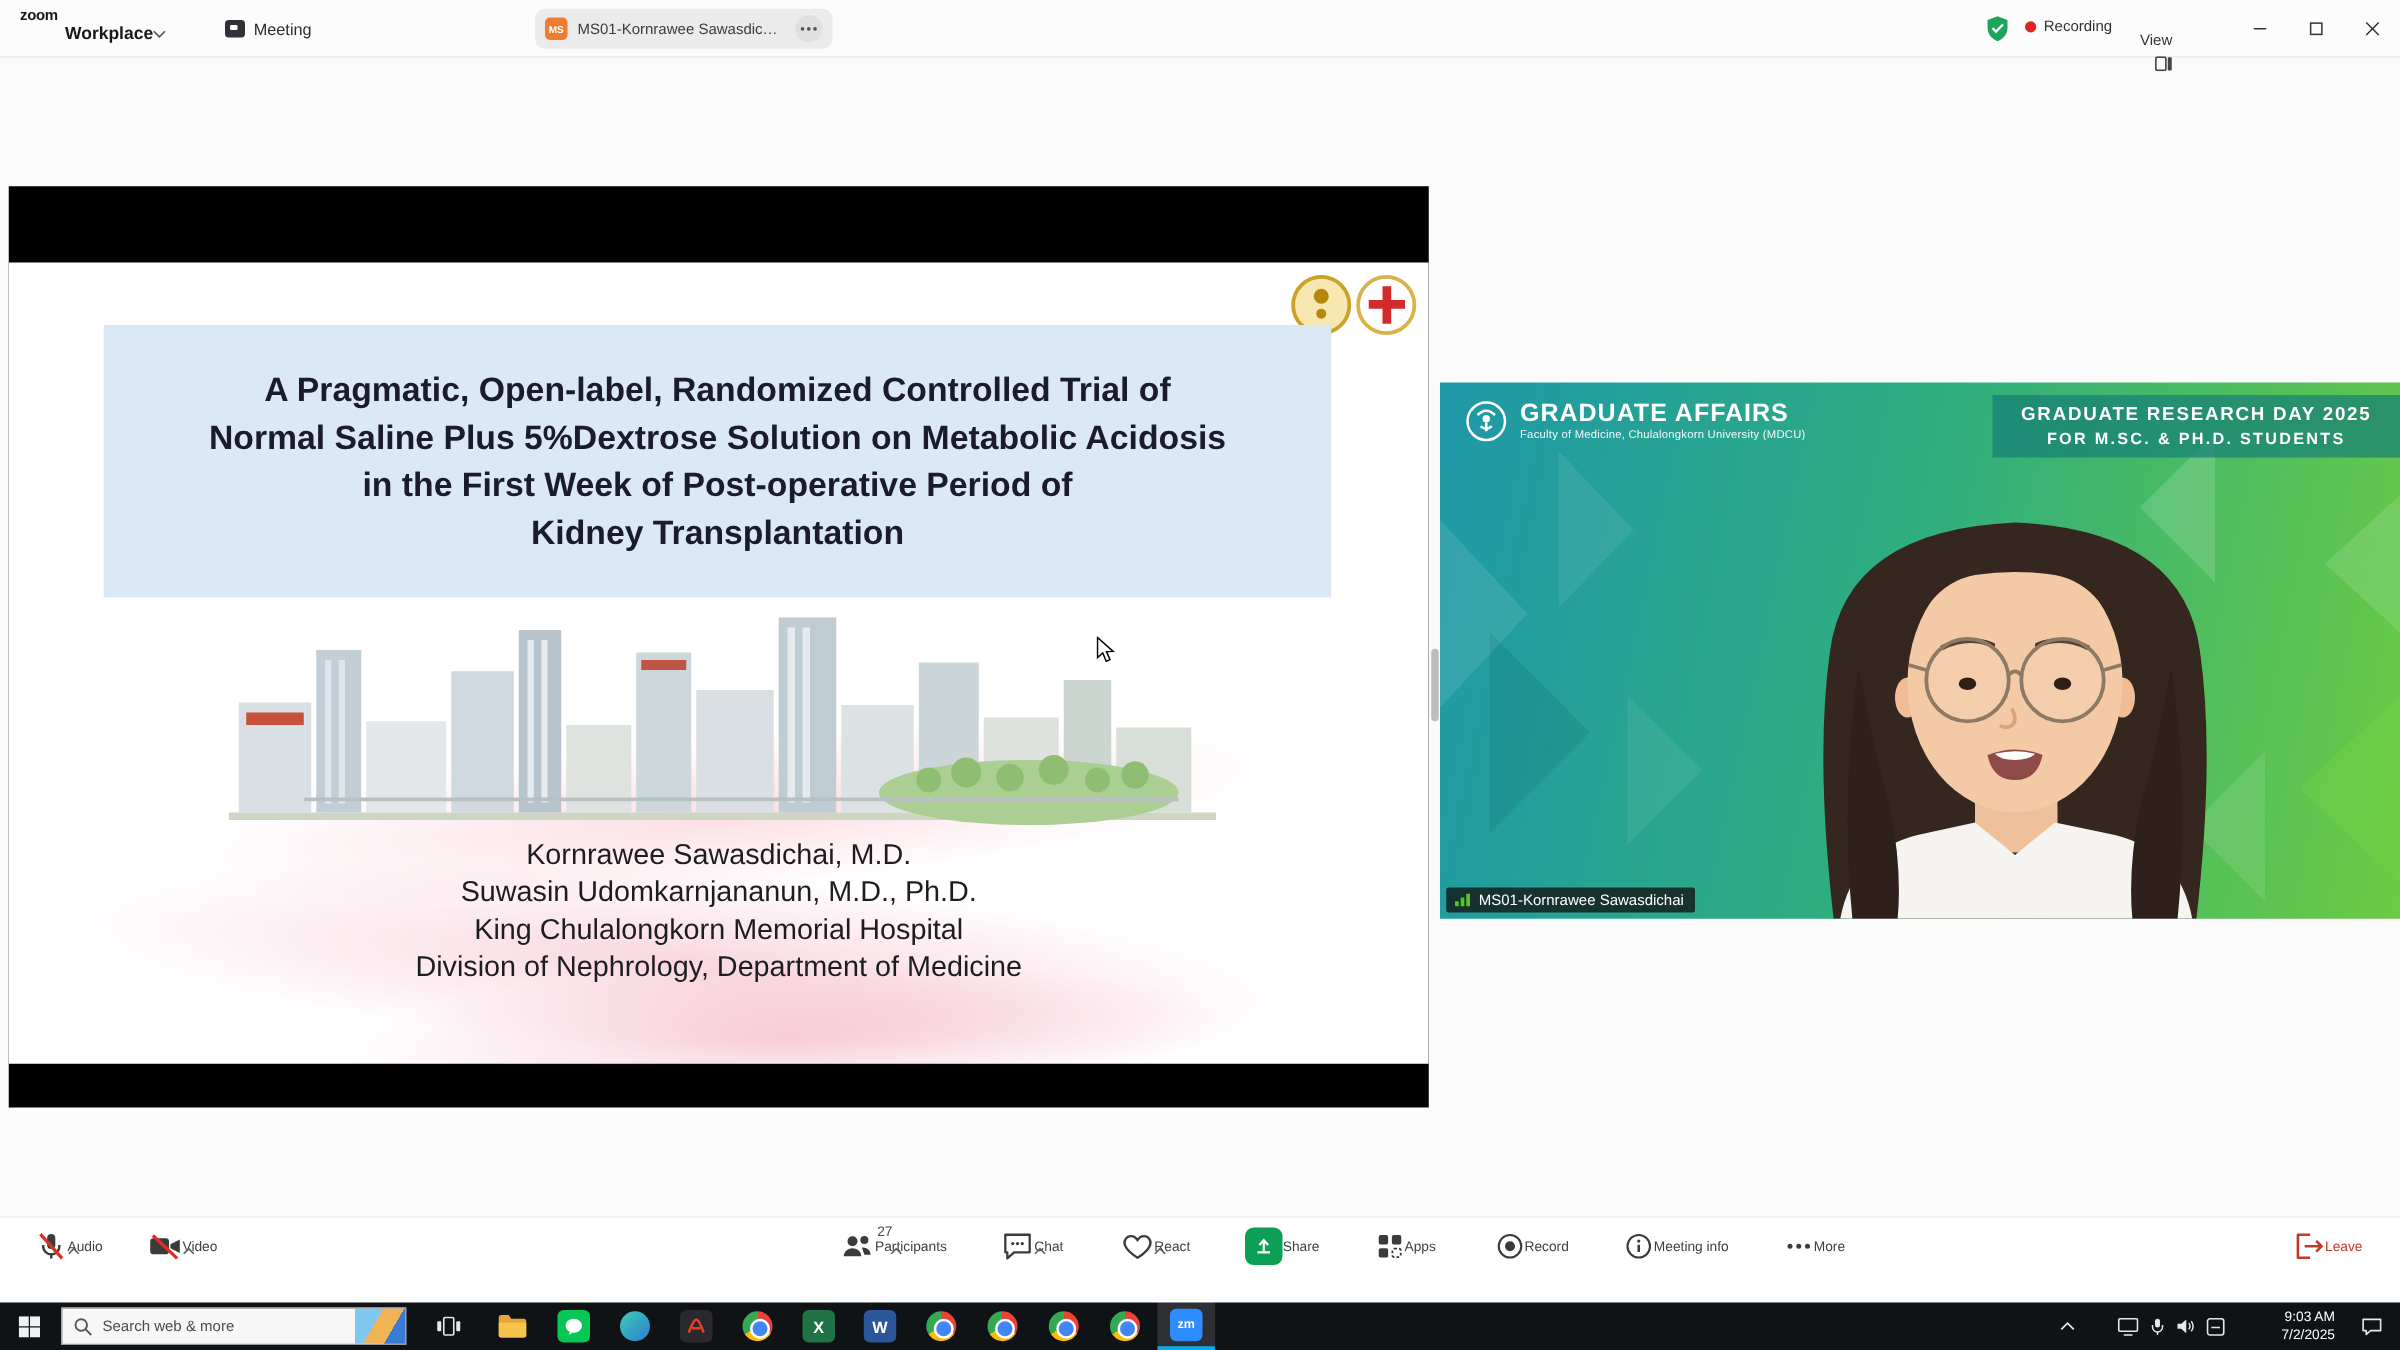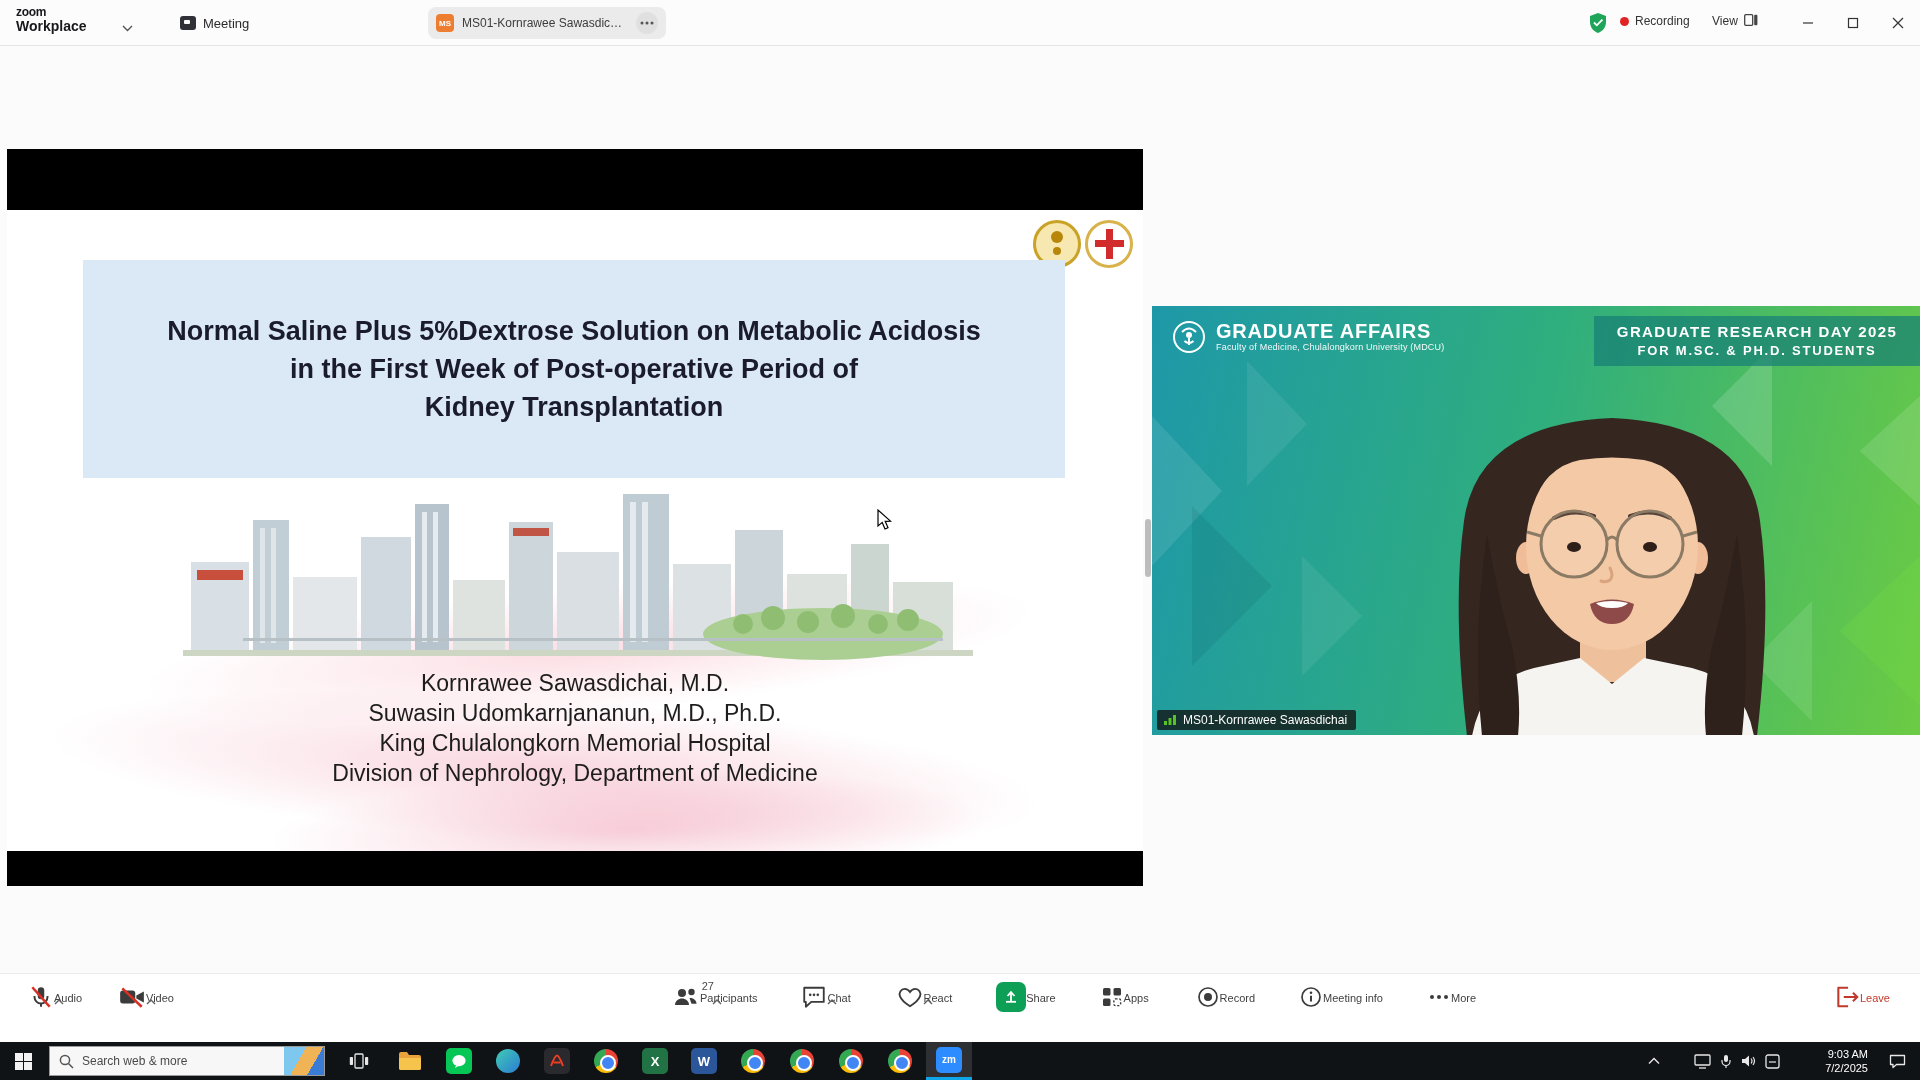--- a/index.html
+++ b/index.html
@@ -5,37 +5,37 @@
   * { box-sizing: border-box; margin: 0; padding: 0; }
   html, body { width: 1920px; height: 1080px; overflow: hidden; }
   body { font-family: "Liberation Sans", sans-serif; background: #fbfbfb; position: relative; }
   #app { position: relative; width: 1920px; height: 1080px; }
 
   
   #titlebar { position: absolute; left: 0; top: 0; width: 1920px; height: 46px;
     background: #fcfcfc; border-bottom: 1px solid #e4e4e4; z-index: 50; }
   .brand { position: absolute; left: 16px; top: 6px; line-height: 1.05; color: #18181b; }
   .brand .z1 { font-size: 12px; font-weight: 700; letter-spacing: -0.3px; display:block; }
-  .brand .z2 { font-size: 14px; font-weight: 700; display:block; }
+  .brand .z2 { font-size: 14px; font-weight: 700; display:block;margin-left:36px; }
   .brand-caret { position: absolute; left: 122px; top: 18px; }
   .meeting-tab { position: absolute; left: 172px; top: 9px; height: 28px; display: flex; align-items: center; gap: 7px; padding: 0 8px; border-radius: 6px; }
   .meeting-tab .mt-label { font-size: 13px; color: #2b2b2b; }
   .mt-icon { width: 16px; height: 14px; background: #2f3136; border-radius: 3px; position: relative; }
   .mt-icon::after { content:""; position:absolute; left:4px; top:4px; width:6px; height:4px; background:#fff; border-radius:1px; }
   .doc-tab { position: absolute; left: 428px; top: 7px; height: 32px; width: 238px;
     background: #ebebeb; border-radius: 8px; display: flex; align-items: center; gap: 8px; padding: 0 8px; }
   .doc-badge { width: 18px; height: 18px; border-radius: 4px; background: #ed7d31; color: #fff;
     font-size: 8px; font-weight: 700; display: flex; align-items: center; justify-content: center; flex: 0 0 auto; }
   .doc-label { font-size: 12px; color: #3c3c3c; white-space: nowrap; overflow: hidden; text-overflow: ellipsis; flex: 1 1 auto; }
   .tab-more { width: 22px; height: 22px; border-radius: 50%; background: #e0e0e0; display: flex; align-items: center; justify-content: center; flex: 0 0 auto; }
   .shield { position: absolute; left: 1588px; top: 12px; }
   .recording { position: absolute; left: 1620px; top: 14px; display: flex; align-items: center; gap: 6px; }
   .rec-dot { width: 9px; height: 9px; border-radius: 50%; background: #e02424; }
   .rec-label { font-size: 12px; color: #333; }
-  .view-btn { position: absolute; left: 1706px; top: 12px; display: flex; align-items: flex-start; gap: 6px; padding: 2px 6px; }
+  .view-btn { position: absolute; left: 1706px; top: 23px; display: flex; align-items: flex-end; gap: 6px; padding: 2px 6px; flex-direction: column; }
   .view-label { font-size: 12px; color: #333; }
   .win-btn { position: absolute; top: 0; width: 45px; height: 45px; display: flex; align-items: center; justify-content: center; }
   #win-min { left: 1785px; } #win-max { left: 1830px; } #win-close { left: 1875px; }
 
   
   #share-stage { position: absolute; left: 7px; top: 149px; width: 1136px; height: 737px; background: #000; overflow: hidden; }
   .slide { position: absolute; left: 0; top: 61px; width: 1136px; height: 641px; background: #ffffff; overflow: hidden; }
   .seal { position: absolute; top: 10px; }
   #seal-gold { left: 1026px; width: 48px; height: 48px; border-radius: 50%;
     background: #f7e7b0; border: 3px solid #c9a227; }
@@ -171,20 +171,21 @@
   <section id="share-stage">
     <div class="slide">
       <div class="swoosh-a"></div>
       <div class="swoosh-b"></div>
       <div class="swoosh-c"></div>
 
       <div class="seal" id="seal-gold"></div>
       <div class="seal" id="seal-cross"></div>
 
       <div class="title-box">
+        <div class="t-line">A Pragmatic, Open-label, Randomized Controlled Trial of</div>
         <div class="t-line">Normal Saline Plus 5%Dextrose Solution on Metabolic Acidosis</div>
         <div class="t-line">in the First Week of Post-operative Period of</div>
         <div class="t-line">Kidney Transplantation</div>
       </div>
 
       <svg class="city" width="790" height="178" viewBox="0 0 790 178">
         <rect x="0" y="168" width="790" height="6" fill="#cdd6c2"></rect>
         <rect x="8" y="80" width="58" height="88" fill="#d9e0e5"></rect>
         <rect x="14" y="88" width="46" height="10" fill="#c94f3d"></rect>
         <rect x="70" y="38" width="36" height="130" fill="#c2ced6"></rect>

